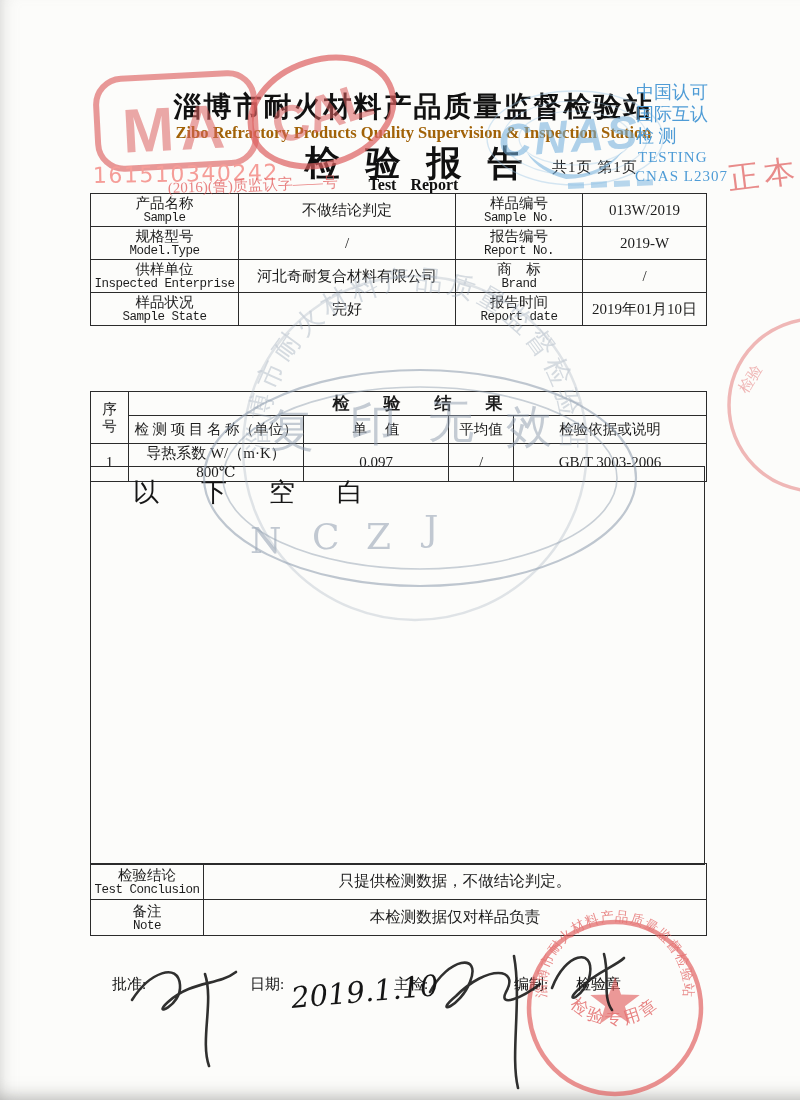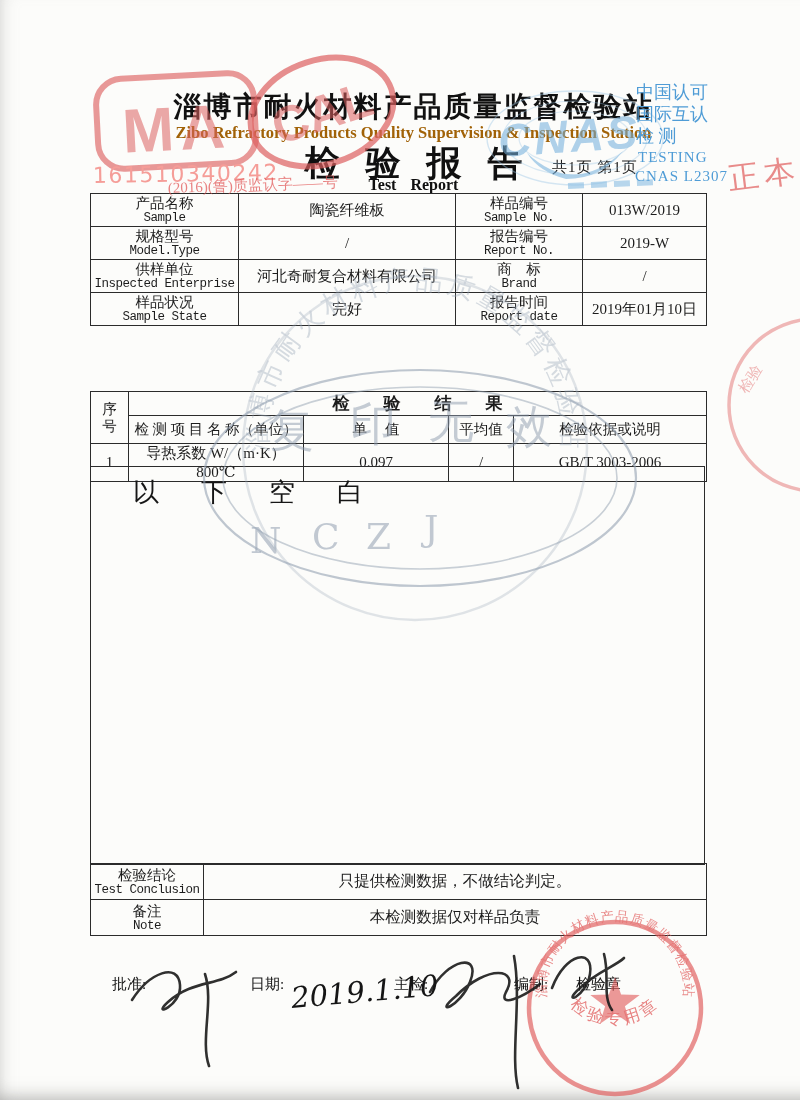--- a/index.html
+++ b/index.html
@@ -56,21 +56,21 @@
         <col style="width:217px">
         <col style="width:127px">
         <col style="width:124px">
       </colgroup>
     <tbody>
         <tr>
       <td>
             <div class="lab-cn">产品名称</div>
             <div class="lab-en">Sample</div>
           </td>
-      <td class="val">陶瓷纤维板</td>
+      <td class="val">不做结论判定</td>
       <td>
             <div class="lab-cn">样品编号</div>
             <div class="lab-en">Sample No.</div>
           </td>
       <td class="val">013W/2019</td>
     </tr>
     <tr>
       <td>
             <div class="lab-cn">规格型号</div>
             <div class="lab-en">Model.Type</div>

